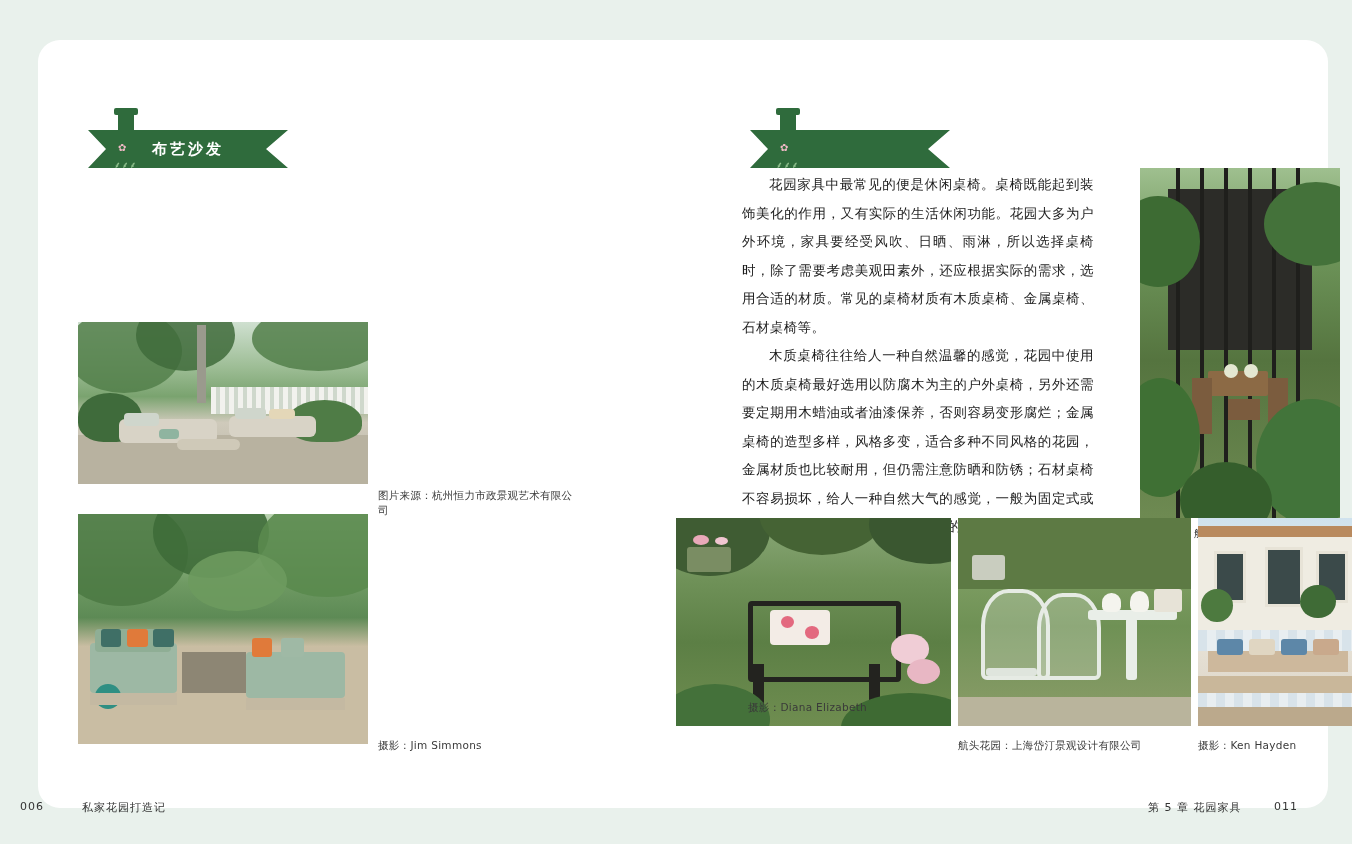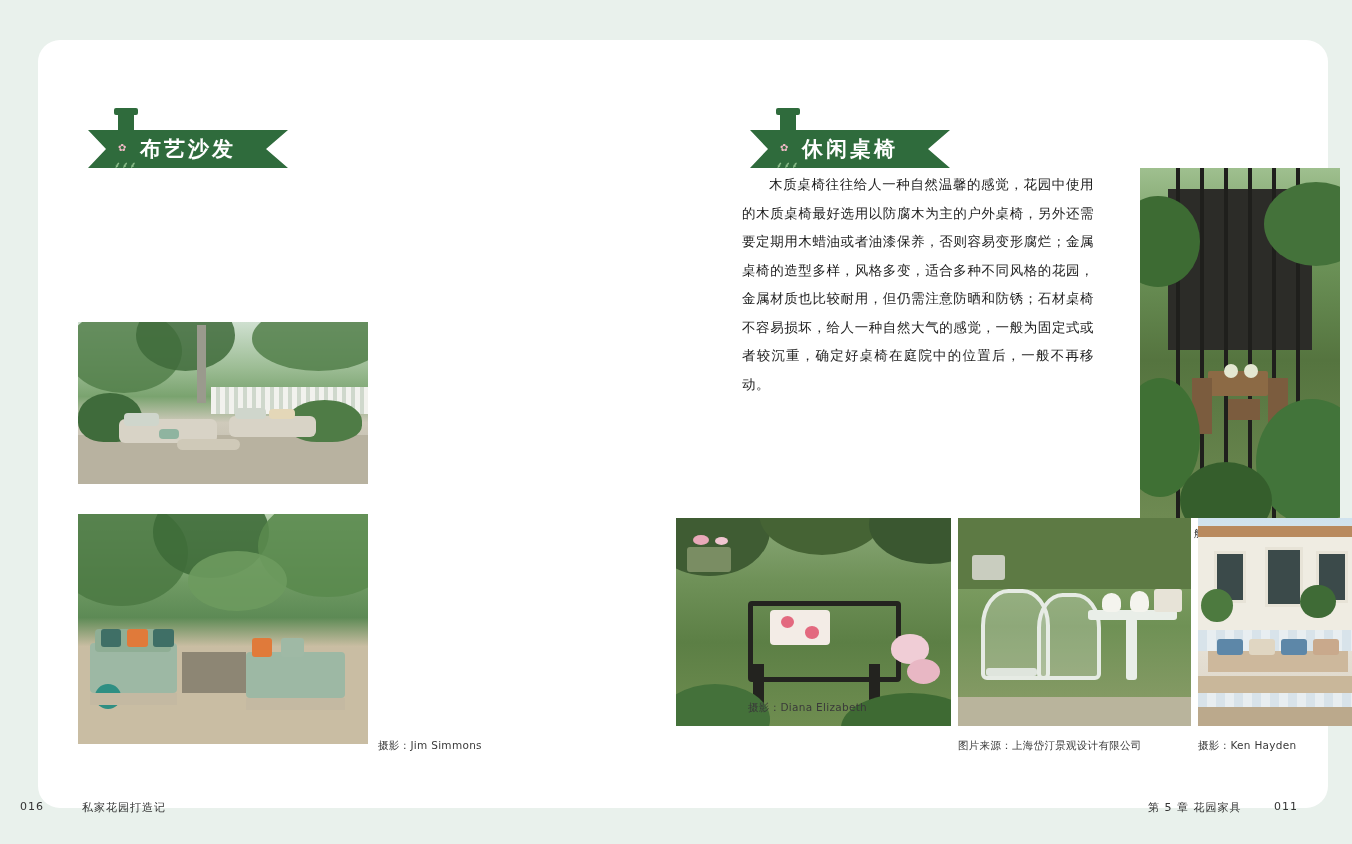--- a/index.html
+++ b/index.html
@@ -37,21 +37,21 @@
     content:"";
     position:absolute;left:-4px;top:-4px;
     width:24px;height:7px;background:#2f6b3c;border-radius:2px;
   }
   .banner .title{
     position:absolute;left:0;top:18px;
     width:200px;height:38px;
     line-height:38px;
     text-align:center;
     color:#ffffff;
-    font-size:21px;
+    font-size:15px;
     letter-spacing:3px;
     font-weight:bold;
     font-family:"DejaVu Sans", sans-serif;
   }
   .banner .deco{
     position:absolute;
     color:#f2b9c6;
     font-size:10px;
     top:30px;left:30px;
   }
@@ -180,20 +180,21 @@
     <div class="hedge" style="left:72%;top:48%;width:26%;height:26%;background:#4f7c46;"></div>
     <div class="umb"></div>
     <div class="sofa" style="left:14%;top:60%;width:34%;height:15%;"></div>
     <div class="cushion" style="left:16%;top:56%;width:12%;height:8%;"></div>
     <div class="sofa" style="left:52%;top:58%;width:30%;height:13%;"></div>
     <div class="cushion" style="left:54%;top:53%;width:11%;height:7%;"></div>
     <div class="cushion" style="left:66%;top:54%;width:9%;height:6%;background:#e4d7b8;"></div>
     <div class="sofa" style="left:34%;top:72%;width:22%;height:7%;background:#cfc9b8;"></div>
     <div class="cushion" style="left:28%;top:66%;width:7%;height:6%;background:#8fb4a0;"></div>
   </div>
+  <div class="cap" style="left:340px;top:448px;width:200px;">图片来源：杭州恒力市政景观艺术有限公司</div>
 
   <div class="photo p2" style="left:40px;top:474px;width:290px;height:230px;">
     <div class="bg"></div>
     <div class="tree" style="left:-8%;top:-6%;width:46%;height:46%;"></div>
     <div class="tree" style="left:26%;top:-12%;width:40%;height:40%;background:#3e6b38;"></div>
     <div class="tree" style="left:62%;top:-8%;width:48%;height:44%;background:#5a8a4e;"></div>
     <div class="tree" style="left:38%;top:16%;width:34%;height:26%;background:#6d9a5e;"></div>
     <div class="deck"></div>
     <div class="sect" style="left:4%;top:56%;width:30%;height:22%;"></div>
     <div class="sect" style="left:6%;top:50%;width:26%;height:10%;background:#8fae95;"></div>
@@ -203,32 +204,32 @@
     <div class="fire" style="left:36%;top:60%;width:22%;height:18%;"></div>
     <div class="sect" style="left:58%;top:60%;width:34%;height:20%;"></div>
     <div class="pil" style="position:absolute;left:60%;top:54%;width:7%;height:8%;background:#e07a3a;"></div>
     <div class="pil" style="position:absolute;left:70%;top:54%;width:8%;height:8%;background:#9fb9a5;"></div>
     <div class="stool" style="left:6%;top:74%;width:9%;height:11%;"></div>
     <div class="base" style="left:4%;top:78%;width:30%;height:5%;"></div>
     <div class="base" style="left:58%;top:80%;width:34%;height:5%;"></div>
   </div>
   <div class="cap" style="left:340px;top:698px;width:200px;">摄影：Jim Simmons</div>
 
-  <div class="folio" style="left:-18px;top:760px;">016</div>
+  <div class="folio" style="left:-18px;top:760px;">006</div>
   <div class="foot-label" style="left:44px;top:760px;">私家花园打造记</div>
 
   <div class="banner" style="left:712px;top:72px;">
     <div class="post"></div>
     <div class="ribbon"></div>
-    <div class="title">休闲桌椅</div>
     <div class="deco">✿</div>
     <div class="leaf">⸙⸙⸙</div>
   </div>
 
   <div class="para" style="left:704px;top:130px;width:352px;">
+    <p>花园家具中最常见的便是休闲桌椅。桌椅既能起到装饰美化的作用，又有实际的生活休闲功能。花园大多为户外环境，家具要经受风吹、日晒、雨淋，所以选择桌椅时，除了需要考虑美观田素外，还应根据实际的需求，选用合适的材质。常见的桌椅材质有木质桌椅、金属桌椅、石材桌椅等。</p>
     <p>木质桌椅往往给人一种自然温馨的感觉，花园中使用的木质桌椅最好选用以防腐木为主的户外桌椅，另外还需要定期用木蜡油或者油漆保养，否则容易变形腐烂；金属桌椅的造型多样，风格多变，适合多种不同风格的花园，金属材质也比较耐用，但仍需注意防晒和防锈；石材桌椅不容易损坏，给人一种自然大气的感觉，一般为固定式或者较沉重，确定好桌椅在庭院中的位置后，一般不再移动。</p>
   </div>
 
   <div class="photo p3" style="left:1102px;top:128px;width:200px;height:350px;">
     <div class="bg"></div>
     <div class="perg"></div>
     <div class="slat" style="left:18%;"></div>
     <div class="slat" style="left:30%;"></div>
     <div class="slat" style="left:42%;"></div>
     <div class="slat" style="left:54%;"></div>
@@ -276,21 +277,21 @@
     <div class="chair" style="left:10%;top:34%;width:26%;height:40%;"></div>
     <div class="chair" style="left:34%;top:36%;width:24%;height:38%;"></div>
     <div class="table" style="left:56%;top:44%;width:38%;height:5%;"></div>
     <div class="table" style="left:72%;top:48%;width:5%;height:30%;"></div>
     <div class="rabbit" style="left:62%;top:36%;width:8%;height:9%;"></div>
     <div class="rabbit" style="left:74%;top:35%;width:8%;height:10%;"></div>
     <div class="pot" style="left:84%;top:34%;width:12%;height:11%;background:#e7e3d7;"></div>
     <div class="path"></div>
     <div class="table" style="left:12%;top:72%;width:22%;height:4%;background:#dfe5dd;"></div>
   </div>
-  <div class="cap" style="left:920px;top:698px;width:260px;">图片来源：上海岱汀景观设计有限公司</div>
+  <div class="cap" style="left:920px;top:698px;width:260px;">航头花园：上海岱汀景观设计有限公司</div>
 
   <div class="photo p6" style="left:1160px;top:478px;width:160px;height:208px;">
     <div class="bg"></div>
     <div class="house"></div>
     <div class="roofline"></div>
     <div class="win" style="left:10%;top:16%;width:16%;height:22%;"></div>
     <div class="win" style="left:42%;top:14%;width:20%;height:26%;"></div>
     <div class="win" style="left:74%;top:16%;width:16%;height:22%;"></div>
     <div class="plant" style="left:2%;top:34%;width:20%;height:16%;"></div>
     <div class="plant" style="left:64%;top:32%;width:22%;height:16%;background:#3f6b36;"></div>

